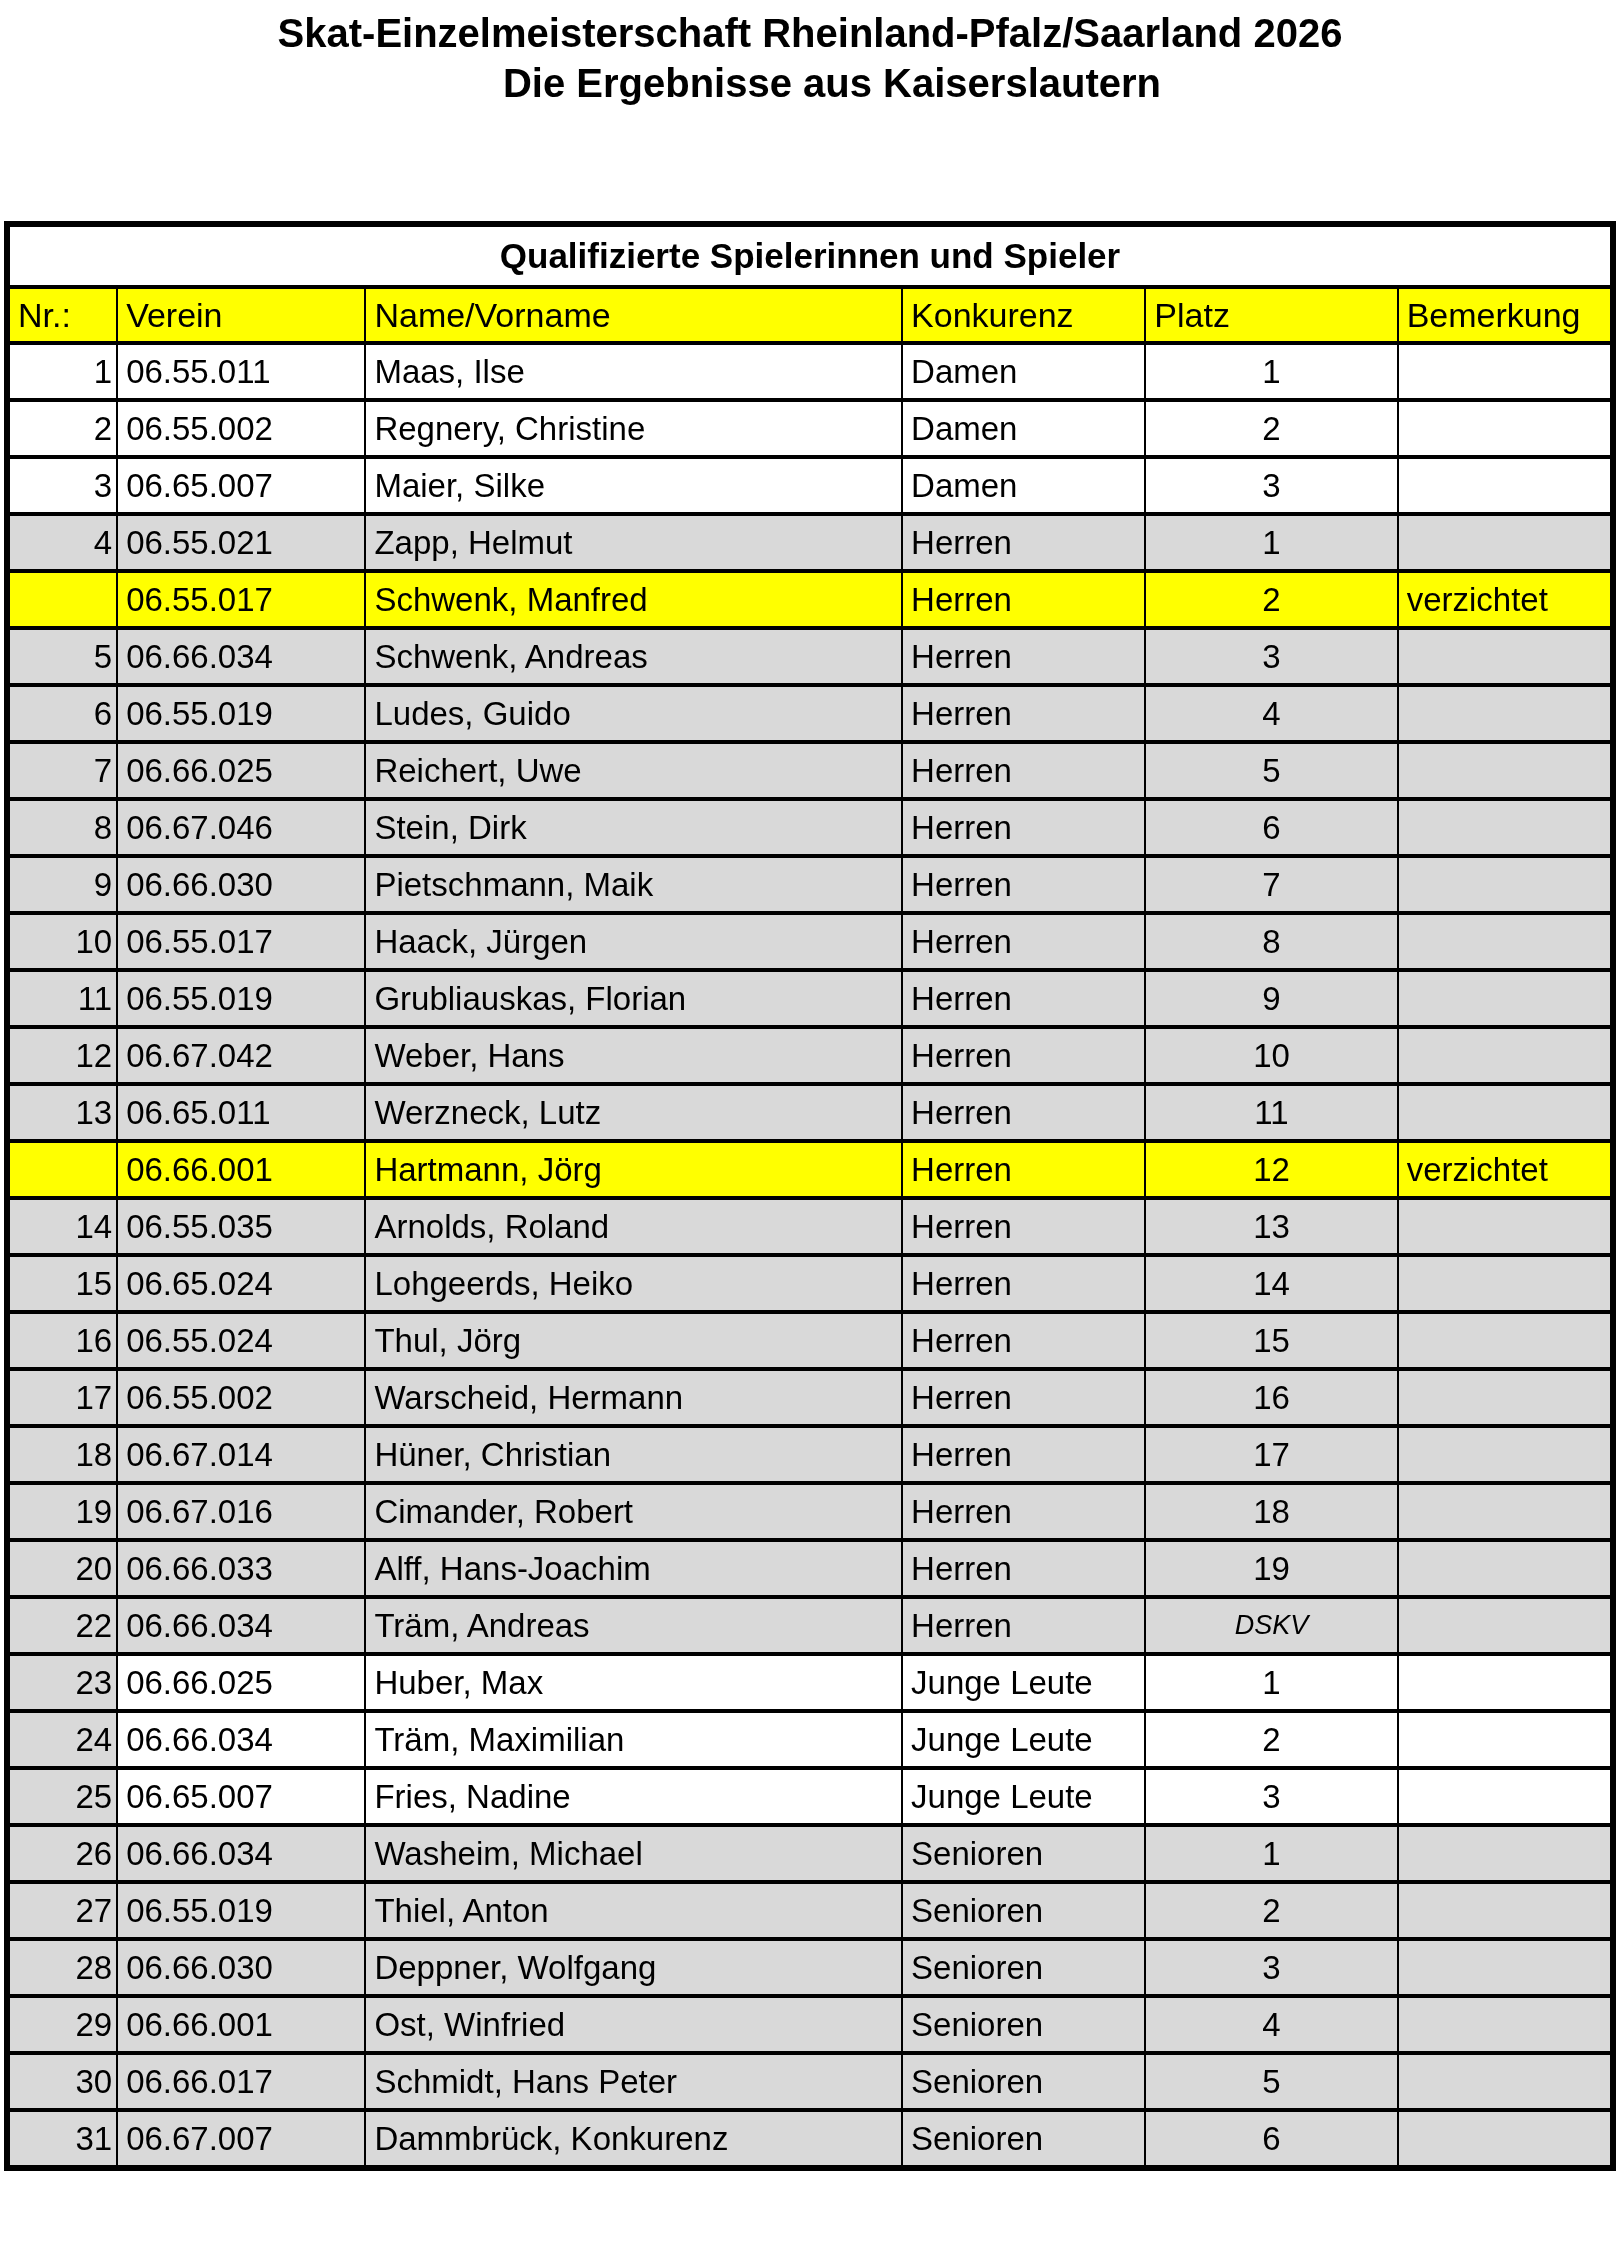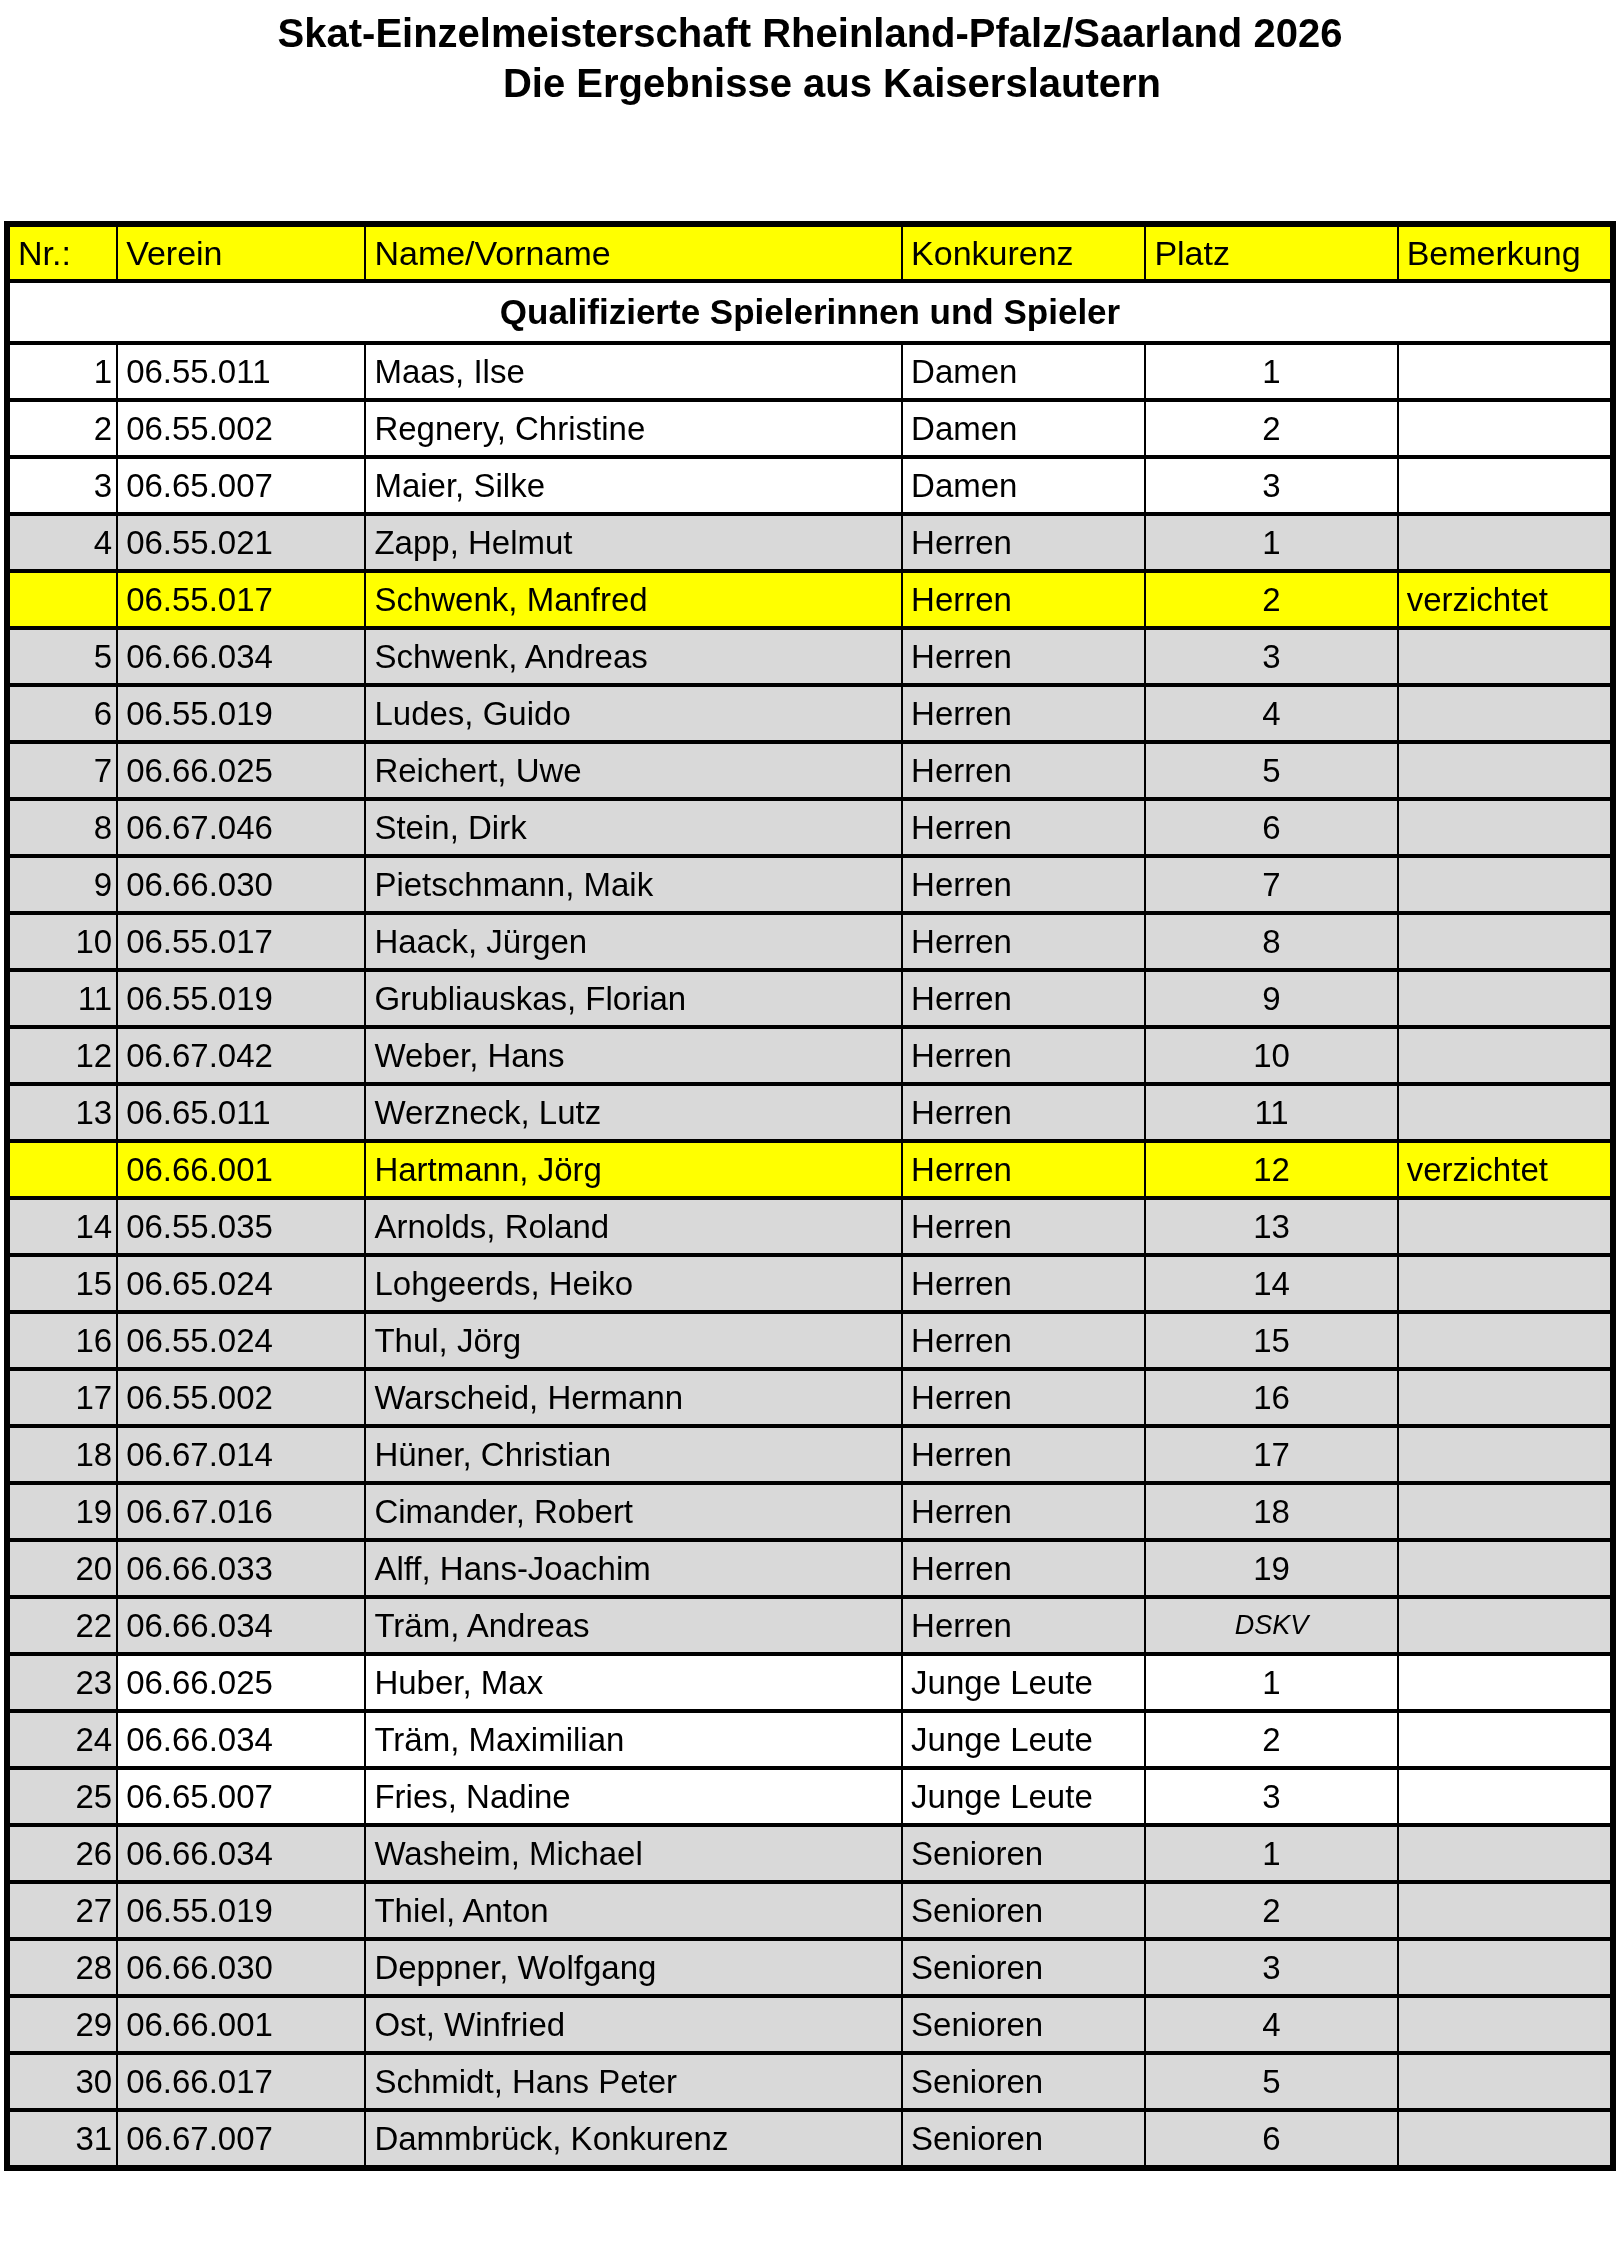--- a/index.html
+++ b/index.html
@@ -92,30 +92,30 @@
     <colgroup>
       <col class="c-nr">
       <col class="c-verein">
       <col class="c-name">
       <col class="c-konkurenz">
       <col class="c-platz">
       <col class="c-bemerkung">
     </colgroup>
     <thead>
       <tr>
+        <td class="caption-cell" colspan="6">Qualifizierte Spielerinnen und Spieler</td>
+      </tr>
+      <tr>
         <th class="header-cell">Nr.:</th>
         <th class="header-cell">Verein</th>
         <th class="header-cell">Name/Vorname</th>
         <th class="header-cell">Konkurenz</th>
         <th class="header-cell">Platz</th>
         <th class="header-cell">Bemerkung</th>
       </tr>
-      <tr>
-        <td class="caption-cell" colspan="6">Qualifizierte Spielerinnen und Spieler</td>
-      </tr>
     </thead>
     <tbody>
         <tr class="bg-white">
       <td class="cell-nr nrbg-white">1</td>
       <td class="cell-verein">06.55.011</td>
       <td class="cell-name">Maas, Ilse</td>
       <td class="cell-konkurenz">Damen</td>
       <td class="cell-platz">1</td>
       <td class="cell-bemerkung"></td>
     </tr>

